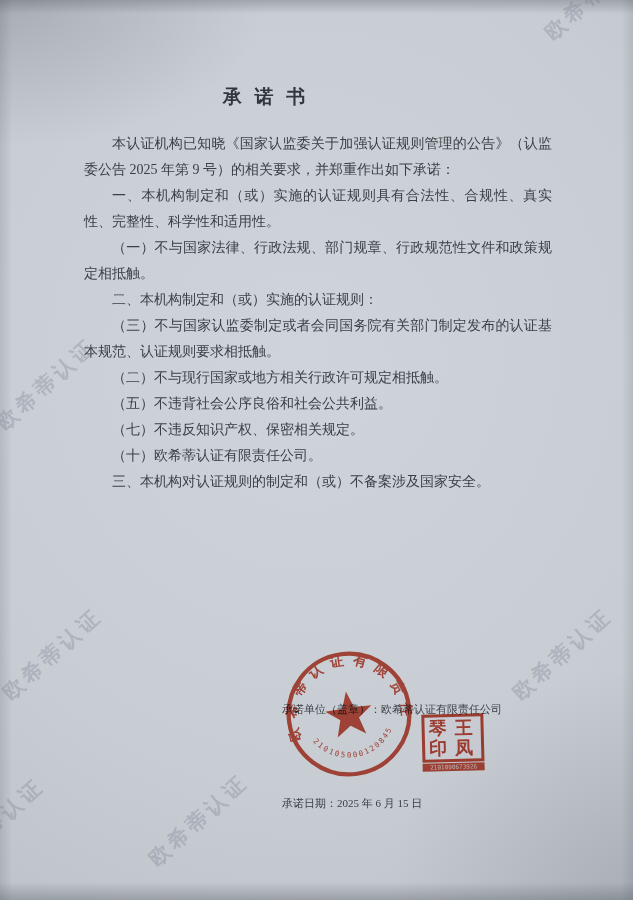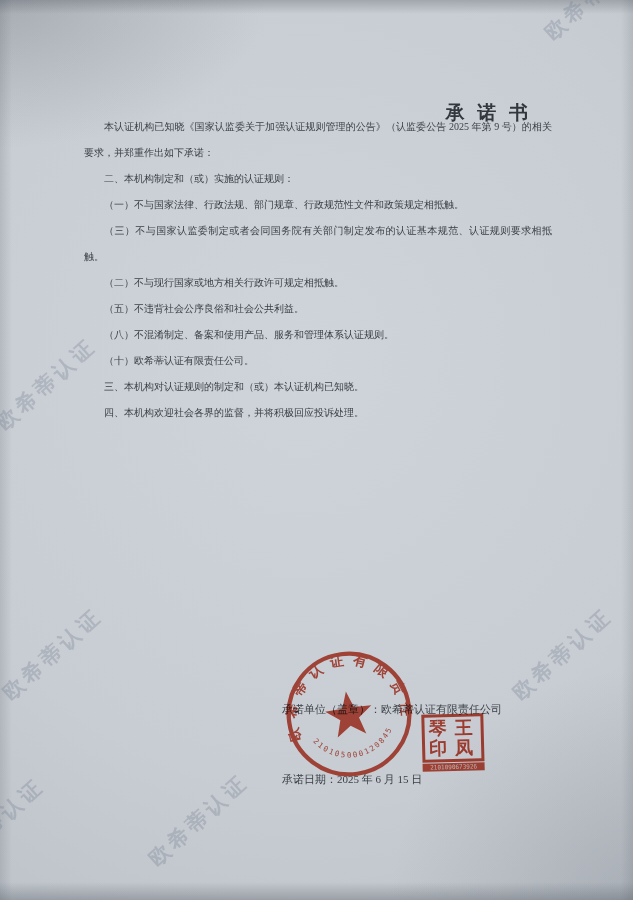--- a/index.html
+++ b/index.html
@@ -27,33 +27,33 @@
     white-space:nowrap;pointer-events:none;
   }
   .w1{left:548px;top:22px;}
   .w2{left:0px;top:412px;}
   .w3{left:6px;top:682px;}
   .w4{left:-52px;top:852px;}
   .w5{left:152px;top:848px;}
   .w6{left:516px;top:682px;}
   .title{
     position:absolute;left:0;top:84px;width:532px;
-    text-align:right;font-size:19px;font-weight:bold;
-    letter-spacing:4px;color:#32373e;margin-top:16px;
+    text-align:center;font-size:19px;font-weight:bold;
+    letter-spacing:4px;color:#32373e;
   }
   .body-text{
-    position:absolute;left:84px;top:114px;width:468px;
-    font-size:10px;line-height:26px;color:#3a3f46;
+    position:absolute;left:84px;top:131px;width:468px;
+    font-size:14px;line-height:26px;color:#3a3f46;
     text-align:justify;
   }
   .body-text p{margin:0;text-indent:2em;}
   .sig{position:absolute;font-size:11px;color:#3a3f46;white-space:nowrap;}
   .sig-unit{left:282px;top:702px;}
   .sig-rep{left:299px;top:734px;}
-  .sig-date{left:282px;top:772px;}
+  .sig-date{left:282px;top:796px;}
   .round-seal{
     position:absolute;left:283px;top:648px;width:132px;height:132px;
     transform:rotate(-8deg);
     mix-blend-mode:multiply;opacity:.88;
   }
   .square-seal{
     position:absolute;left:422px;top:714px;width:62px;
     transform:rotate(-1.5deg);
     mix-blend-mode:multiply;opacity:.92;
   }
@@ -82,29 +82,29 @@
   <div class="wm w2">欧希蒂认证</div>
   <div class="wm w3">欧希蒂认证</div>
   <div class="wm w4">欧希蒂认证</div>
   <div class="wm w5">欧希蒂认证</div>
   <div class="wm w6">欧希蒂认证</div>
 
   <div class="title">承 诺 书</div>
 
   <div class="body-text">
     <p>本认证机构已知晓《国家认监委关于加强认证规则管理的公告》（认监委公告 2025 年第 9 号）的相关要求，并郑重作出如下承诺：</p>
+    <p>一、本机构制定和（或）实施的认证规则具有合法性、合规性、真实性、完整性、科学性和适用性。</p>
+    <p>（一）不与国家法律、行政法规、部门规章、行政规范性文件和政策规定相抵触。</p>
     <p>二、本机构制定和（或）实施的认证规则：</p>
-    <p>（一）不与国家法律、行政法规、部门规章、行政规范性文件和政策规定相抵触。</p>
     <p>（三）不与国家认监委制定或者会同国务院有关部门制定发布的认证基本规范、认证规则要求相抵触。</p>
     <p>（二）不与现行国家或地方相关行政许可规定相抵触。</p>
     <p>（五）不违背社会公序良俗和社会公共利益。</p>
-    <p>（八）不混淆制定、备案和使用产品、服务和管理体系认证规则。</p>
+    <p>（七）不违反知识产权、保密相关规定。</p>
     <p>（十）欧希蒂认证有限责任公司。</p>
-    <p>三、本机构对认证规则的制定和（或）本认证机构已知晓。</p>
-    <p>四、本机构欢迎社会各界的监督，并将积极回应投诉处理。</p>
+    <p>三、本机构对认证规则的制定和（或）不备案涉及国家安全。</p>
   </div>
 
   <div class="sig sig-unit">承诺单位（盖章）：欧希蒂认证有限责任公司</div>
   <div class="sig sig-date">承诺日期：2025 年 6 月 15 日</div>
 
   <svg class="round-seal" viewBox="0 0 140 140">
     <defs>
       <path id="arcTop" d="M 17,92 A 56,56 0 1 1 123,92" fill="none"></path>
       <path id="arcBottom" d="M 26,90 A 50,50 0 0 0 114,90" fill="none"></path>
     </defs>

